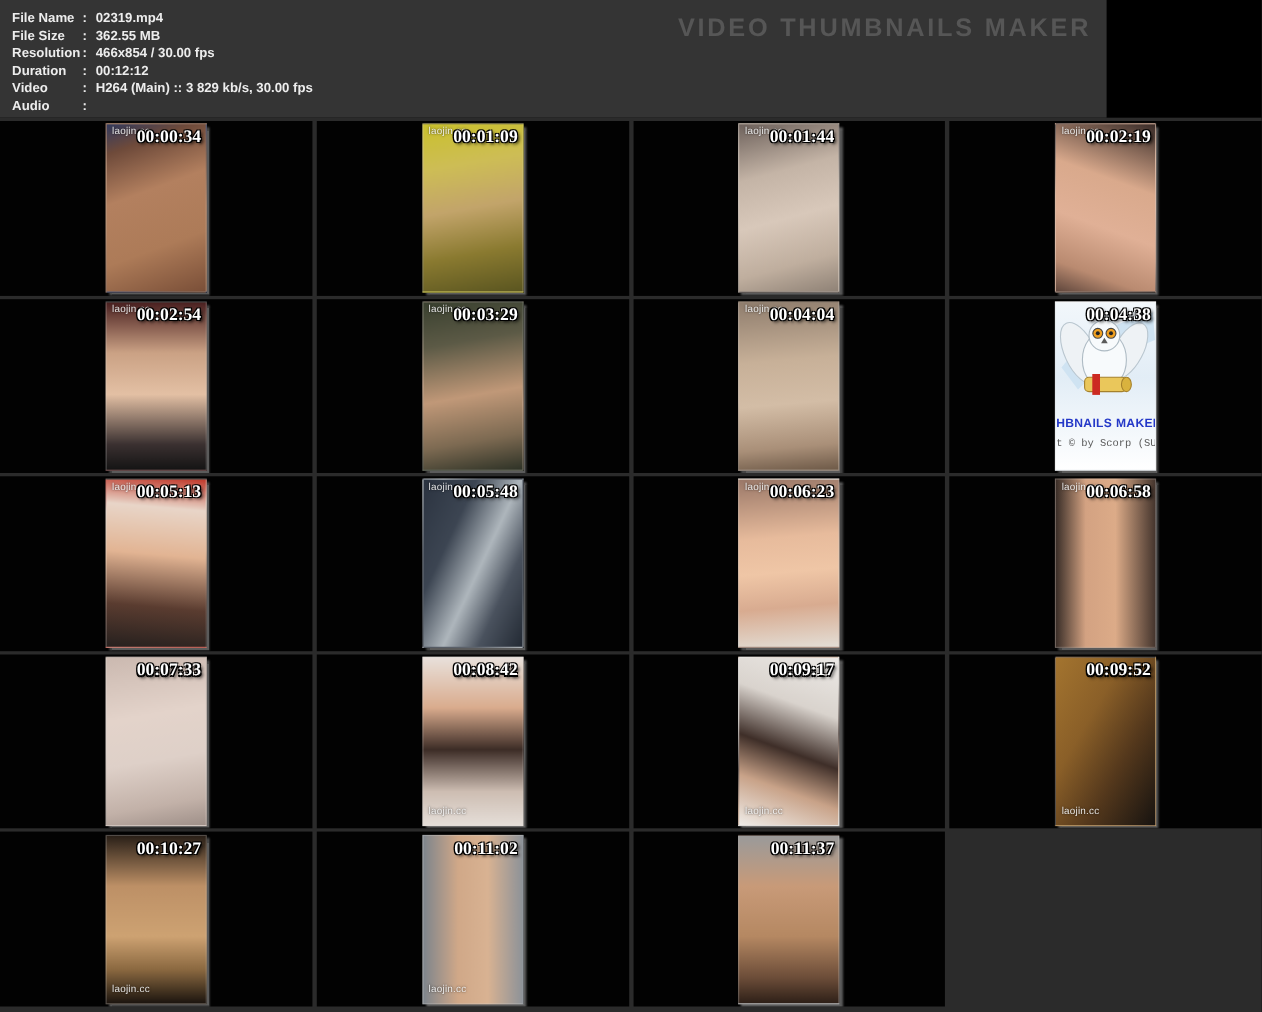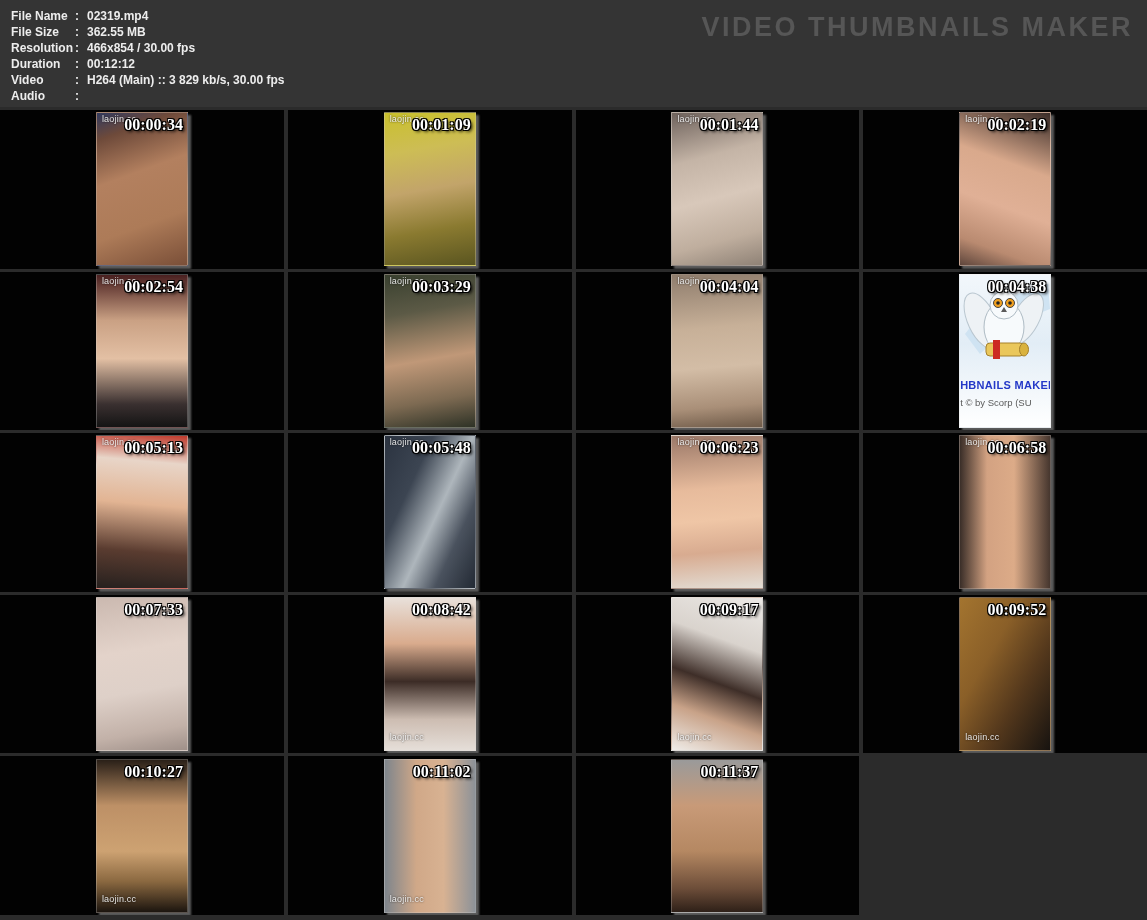--- a/index.html
+++ b/index.html
@@ -3,31 +3,31 @@
 <meta charset="utf-8">
 <title>Video Thumbnails Sheet</title>
 <style>
   html,body{margin:0;padding:0;}
   body{
     width:1147px;height:920px;background:#000;overflow:hidden;
     font-family:"Liberation Sans",sans-serif;position:relative;
   }
   
   .header{
-    position:absolute;top:0;left:0;width:1147px;height:107px;
+    position:absolute;top:0;left:0;width:1006px;height:107px;
     background:#343434;box-sizing:border-box;
   }
   .meta{position:absolute;top:8px;left:11px;}
   .meta-row{display:flex;font-size:12px;font-weight:bold;color:#ededed;line-height:16px;}
   .meta-label{width:64px;flex:none;}
   .meta-colon{width:12px;flex:none;}
   .meta-value{white-space:nowrap;}
   .brand{position:absolute;top:12px;right:14px;text-align:right;}
   .brand-title{
-    font-size:27px;font-weight:bold;letter-spacing:2.5px;color:#565656;
+    font-size:23px;font-weight:bold;letter-spacing:2.5px;color:#565656;
     font-family:"Liberation Sans",sans-serif;white-space:nowrap;
   }
   .brand-sub{font-size:13px;color:#575757;margin-top:1px;padding-right:6px;}
   
   .grid{
     position:absolute;top:107px;left:0;width:1147px;height:813px;
     background:#2b2b2b;box-sizing:border-box;
     display:grid;grid-template-columns:repeat(4,1fr);grid-template-rows:repeat(5,1fr);
     column-gap:4px;row-gap:3px;padding:3px 0 5px 0;
   }
@@ -53,21 +53,21 @@
   .wm.top{top:1px;}
   .wm.bottom{bottom:8px;}
   
   .thumb.logo{background:linear-gradient(180deg,#f2f7fb 0%,#e2edf6 45%,#ffffff 100%);}
   .logo-line1{
     position:absolute;top:104px;left:0;width:100%;white-space:nowrap;overflow:hidden;
     font-size:11px;font-weight:bold;color:#2438c8;letter-spacing:.3px;
   }
   .logo-line2{
     position:absolute;top:122px;left:0;width:100%;white-space:nowrap;overflow:hidden;
-    font-size:9.5px;color:#5a5a5a;font-family:Liberation Sans, sans-serif;
+    font-size:9.5px;color:#5a5a5a;font-family:Liberation Mono, monospace;
   }
   .owl{position:absolute;top:4px;left:0;}
 </style>
 </head>
 <body>
 
 <div class="header">
   <div class="meta" id="meta">
       <div class="meta-row">
         <span class="meta-label">File Name</span>

